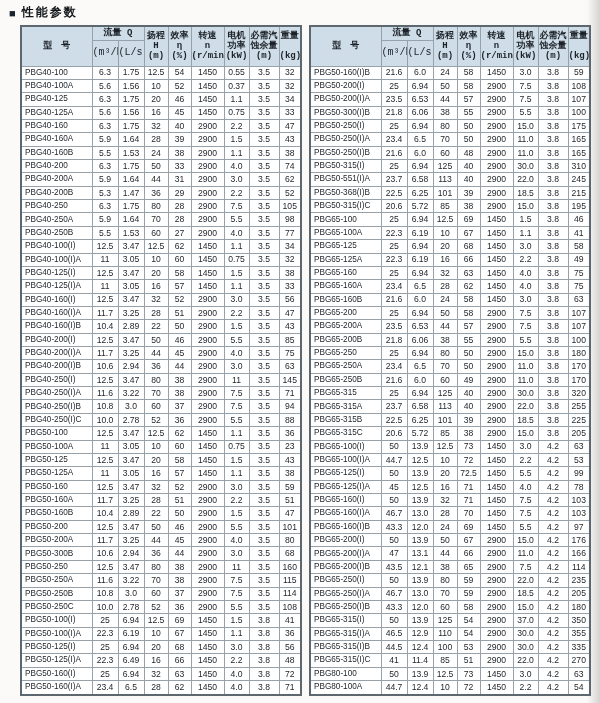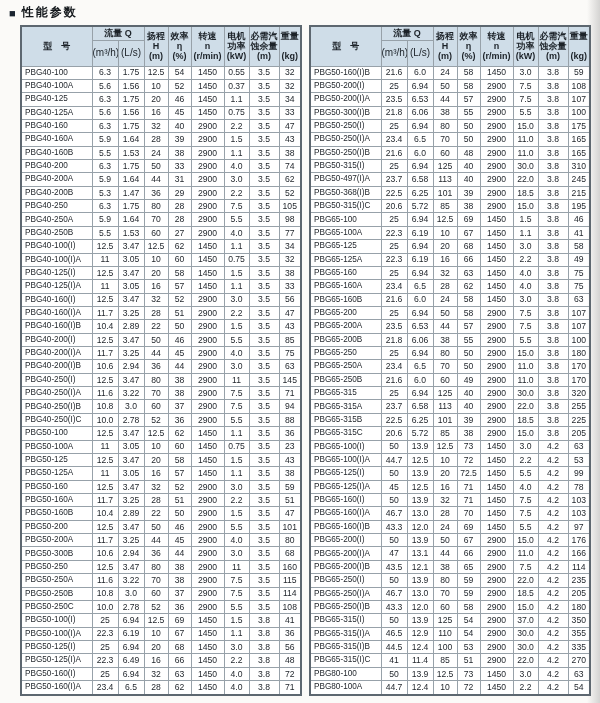--- a/index.html
+++ b/index.html
@@ -35,21 +35,21 @@
     border: 2px solid var(--outer);
   }
   th, td {
     border: 1px solid var(--grid);
     padding: 0; text-align: center; color: var(--ink);
     overflow: hidden; white-space: nowrap;
   }
   thead th {
     background: var(--header-bg);
     font-size: 9px; line-height: 1.15; font-weight: bold;
-    white-space: pre-line; color: #1c2228;
+    white-space: pre-line; color: #1c2228; font-family: Liberation Mono, monospace;
   }
   thead tr.group-row { height: 14px; }
   thead tr.unit-row  { height: 26px; }
   thead tr.unit-row th.unit { font-weight: normal; font-size: 10px; }
   tbody td { font-size: 8.6px; line-height: 1; }
   tbody td.model { text-align: left; padding-left: 3px; font-size: 8.2px; }
   .scan-edge {
     position: absolute; right: 0; top: 0; width: 13px; height: 100%;
     background: linear-gradient(to right, rgba(110,110,110,0), rgba(110,110,110,0.28));
     pointer-events: none;
@@ -749,21 +749,21 @@
           <td class="num">25</td>
           <td class="num">6.94</td>
           <td class="num">125</td>
           <td class="num">40</td>
           <td class="num">2900</td>
           <td class="num">30.0</td>
           <td class="num">3.8</td>
           <td class="num">310</td>
         </tr>
         <tr>
-          <td class="model">PBG50-497(I)A</td>
+          <td class="model">PBG50-551(I)A</td>
           <td class="num">23.7</td>
           <td class="num">6.58</td>
           <td class="num">113</td>
           <td class="num">40</td>
           <td class="num">2900</td>
           <td class="num">22.0</td>
           <td class="num">3.8</td>
           <td class="num">245</td>
         </tr>
         <tr>

